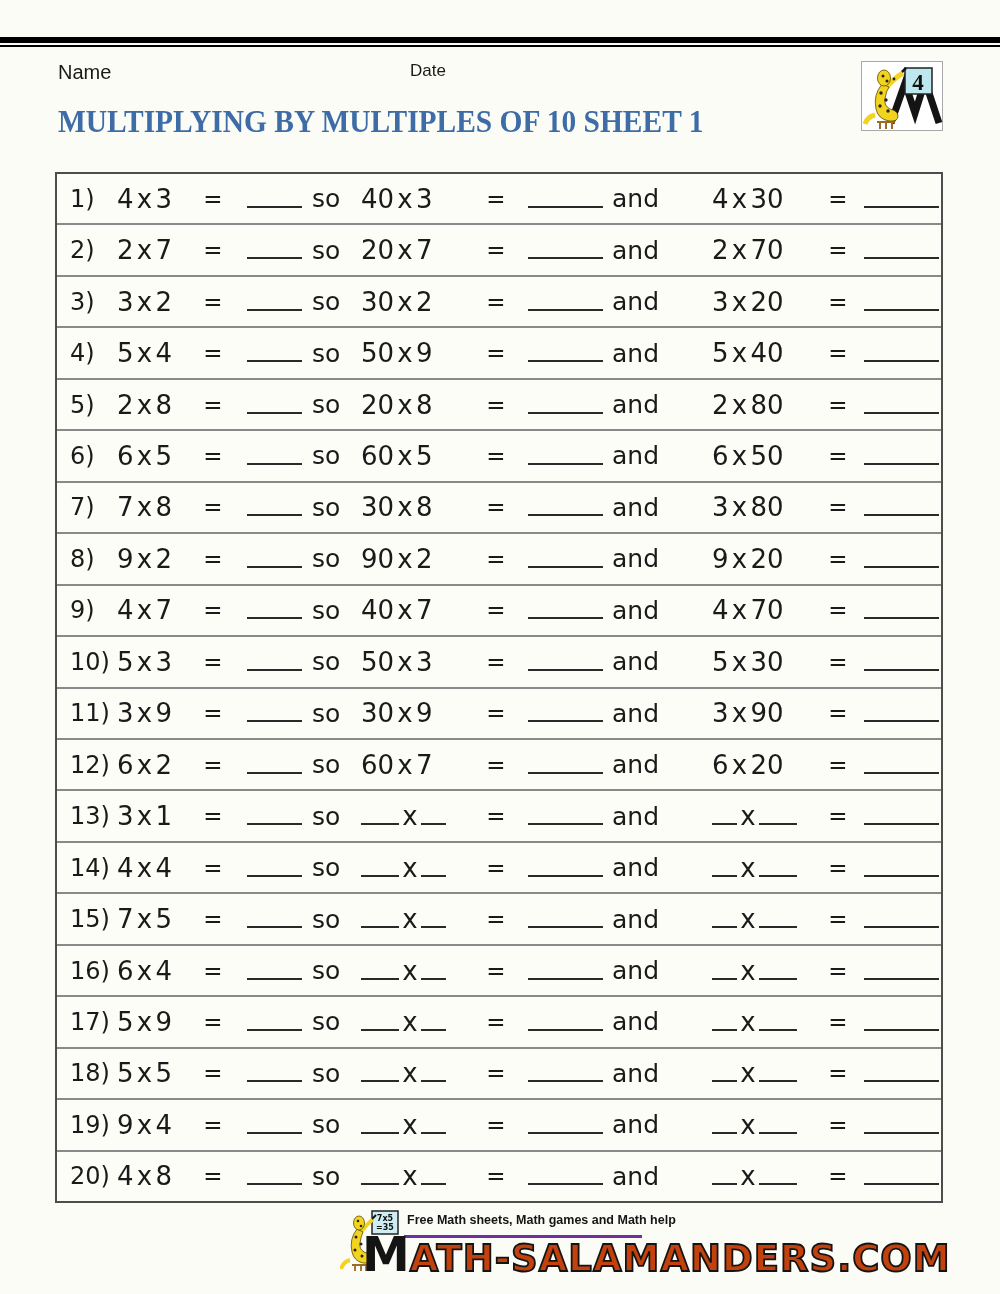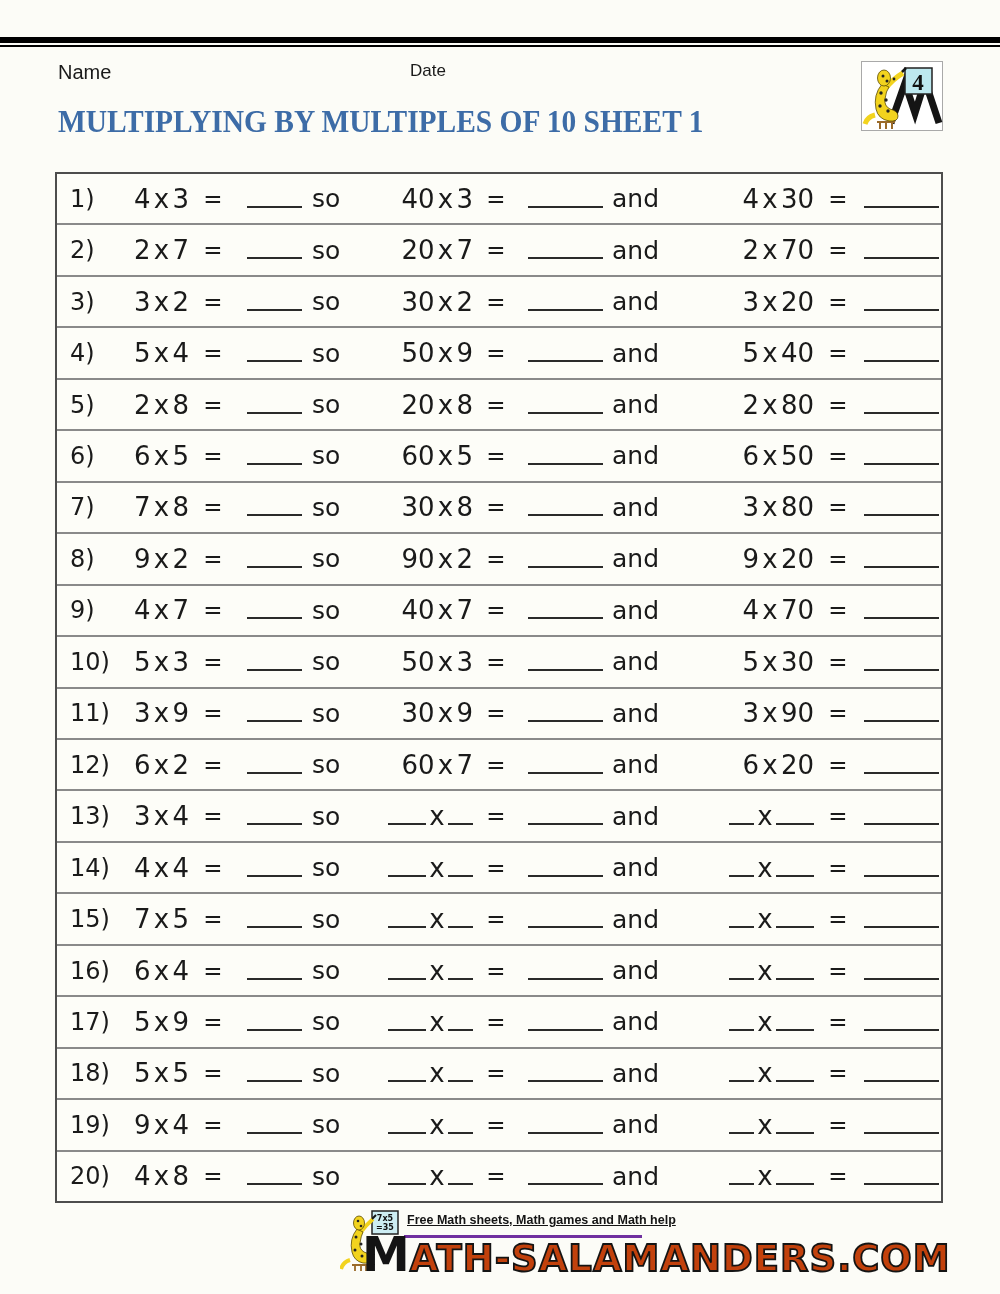--- a/index.html
+++ b/index.html
@@ -29,32 +29,32 @@
     position:absolute;left:55px;top:172px;width:884px;height:1027px;
     border:2px solid #4d4d4d;display:flex;flex-direction:column;background:#fdfdf8;
   }
   .row{
     flex:1;display:grid;align-items:center;
     grid-template-columns:60px 72px 48px 75px 49px 112px 46px 93px 100px 102px 48px 1fr;
   }
   .row + .row{border-top:2px solid #8a8a8a;}
   .c{font-size:26px;white-space:nowrap;}
   .num{padding-left:13px;font-size:24px;}
-  .e1,.e2,.e3{text-align:right;word-spacing:-5px;}
+  .e1,.e2,.e3{word-spacing:-5px;}
   .eq{text-align:center;font-size:23px;}
   .so,.and{text-align:left;font-size:25px;}
   .bcell{text-align:center;}
   .line{display:inline-block;height:15px;border-bottom:2px solid #2a2a2a;}
   .w55{width:55px;}.w75{width:75px;}.w38{width:38px;}.w25{width:25px;}
 
   
   .footer{position:absolute;left:340px;top:1206px;width:360px;height:85px;}
   .f-logo{position:absolute;left:0;top:2px;}
   .f-tagline{position:absolute;left:67px;top:7px;font-family:"Liberation Sans",sans-serif;
-    font-weight:bold;font-size:12.5px;color:#141414;white-space:nowrap;text-decoration:underline;}
+    font-weight:bold;font-size:12.5px;color:#141414;white-space:nowrap;}
   .f-underline{position:absolute;left:64px;top:29px;width:238px;height:3px;background:#7030a0;}
   .f-site{position:absolute;left:22px;top:20px;white-space:nowrap;}
   .f-site .initial{font-size:48px;font-weight:bold;color:#141414;}
   .f-site .rest{font-size:37px;font-weight:bold;color:#c2410c;
     -webkit-text-stroke:1.8px #141414;letter-spacing:1px;margin-top:15px;}
 </style>
 </head>
 <body>
 
 <div class="page">
@@ -272,21 +272,21 @@
     <div class="c eq">=</div>
     <div class="c bcell"><span class="line w75"></span></div>
     <div class="c and">and</div>
     <div class="c e3">6 x 20</div>
     <div class="c eq">=</div>
     <div class="c bcell"><span class="line w75"></span></div>
   </div>
 
   <div class="row">
     <div class="c num">13)</div>
-    <div class="c e1">3 x 4</div>
+    <div class="c e1">3 x 1</div>
     <div class="c eq">=</div>
     <div class="c bcell"><span class="line w55"></span></div>
     <div class="c so">so</div>
     <div class="c e2"><span class="line w38"></span> x <span class="line w25"></span></div>
     <div class="c eq">=</div>
     <div class="c bcell"><span class="line w75"></span></div>
     <div class="c and">and</div>
     <div class="c e3"><span class="line w25"></span> x <span class="line w38"></span></div>
     <div class="c eq">=</div>
     <div class="c bcell"><span class="line w75"></span></div>

